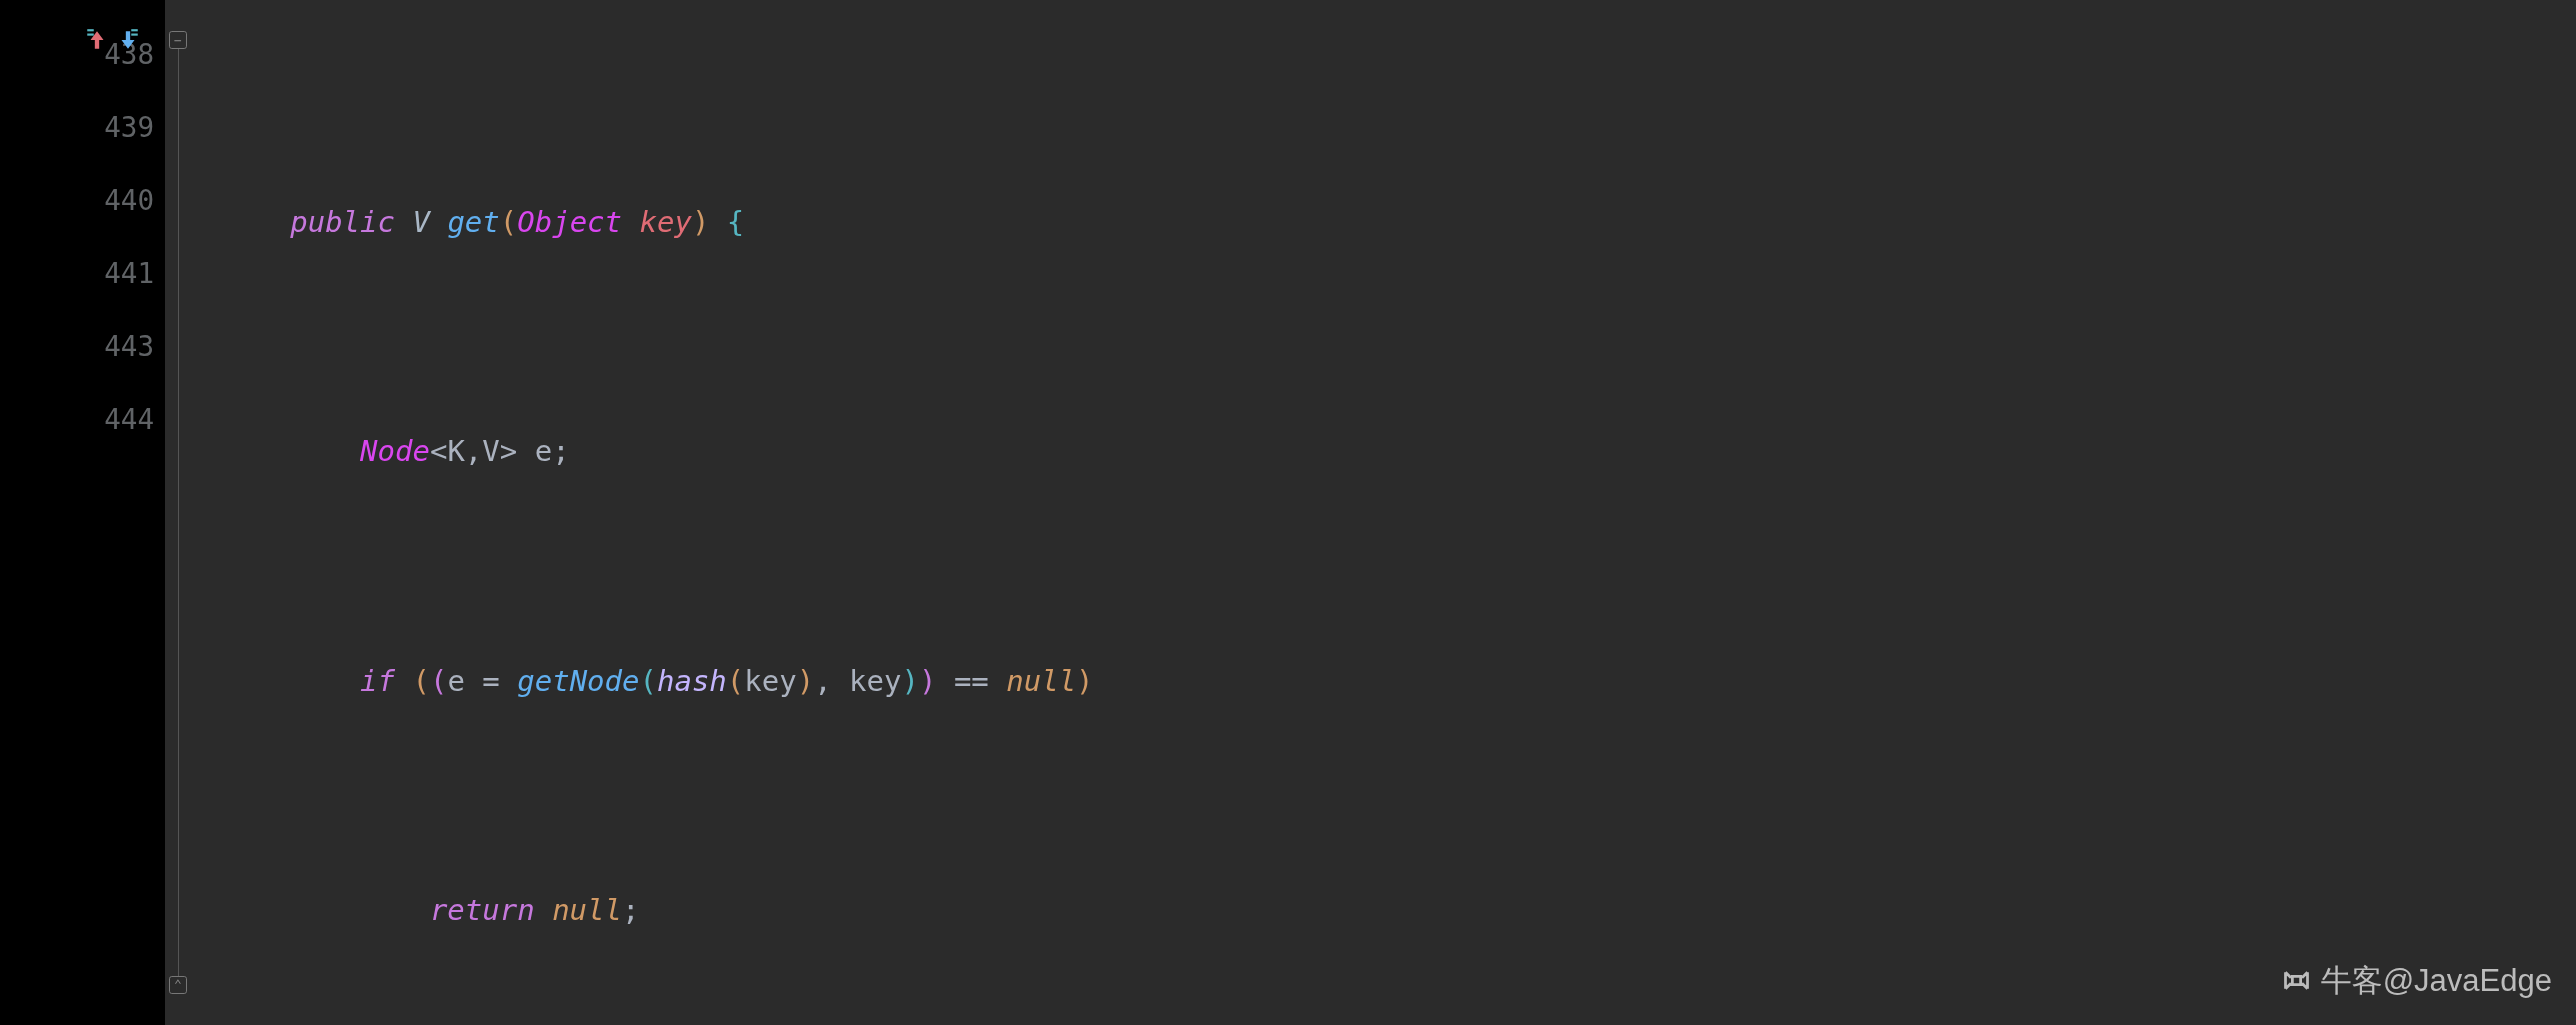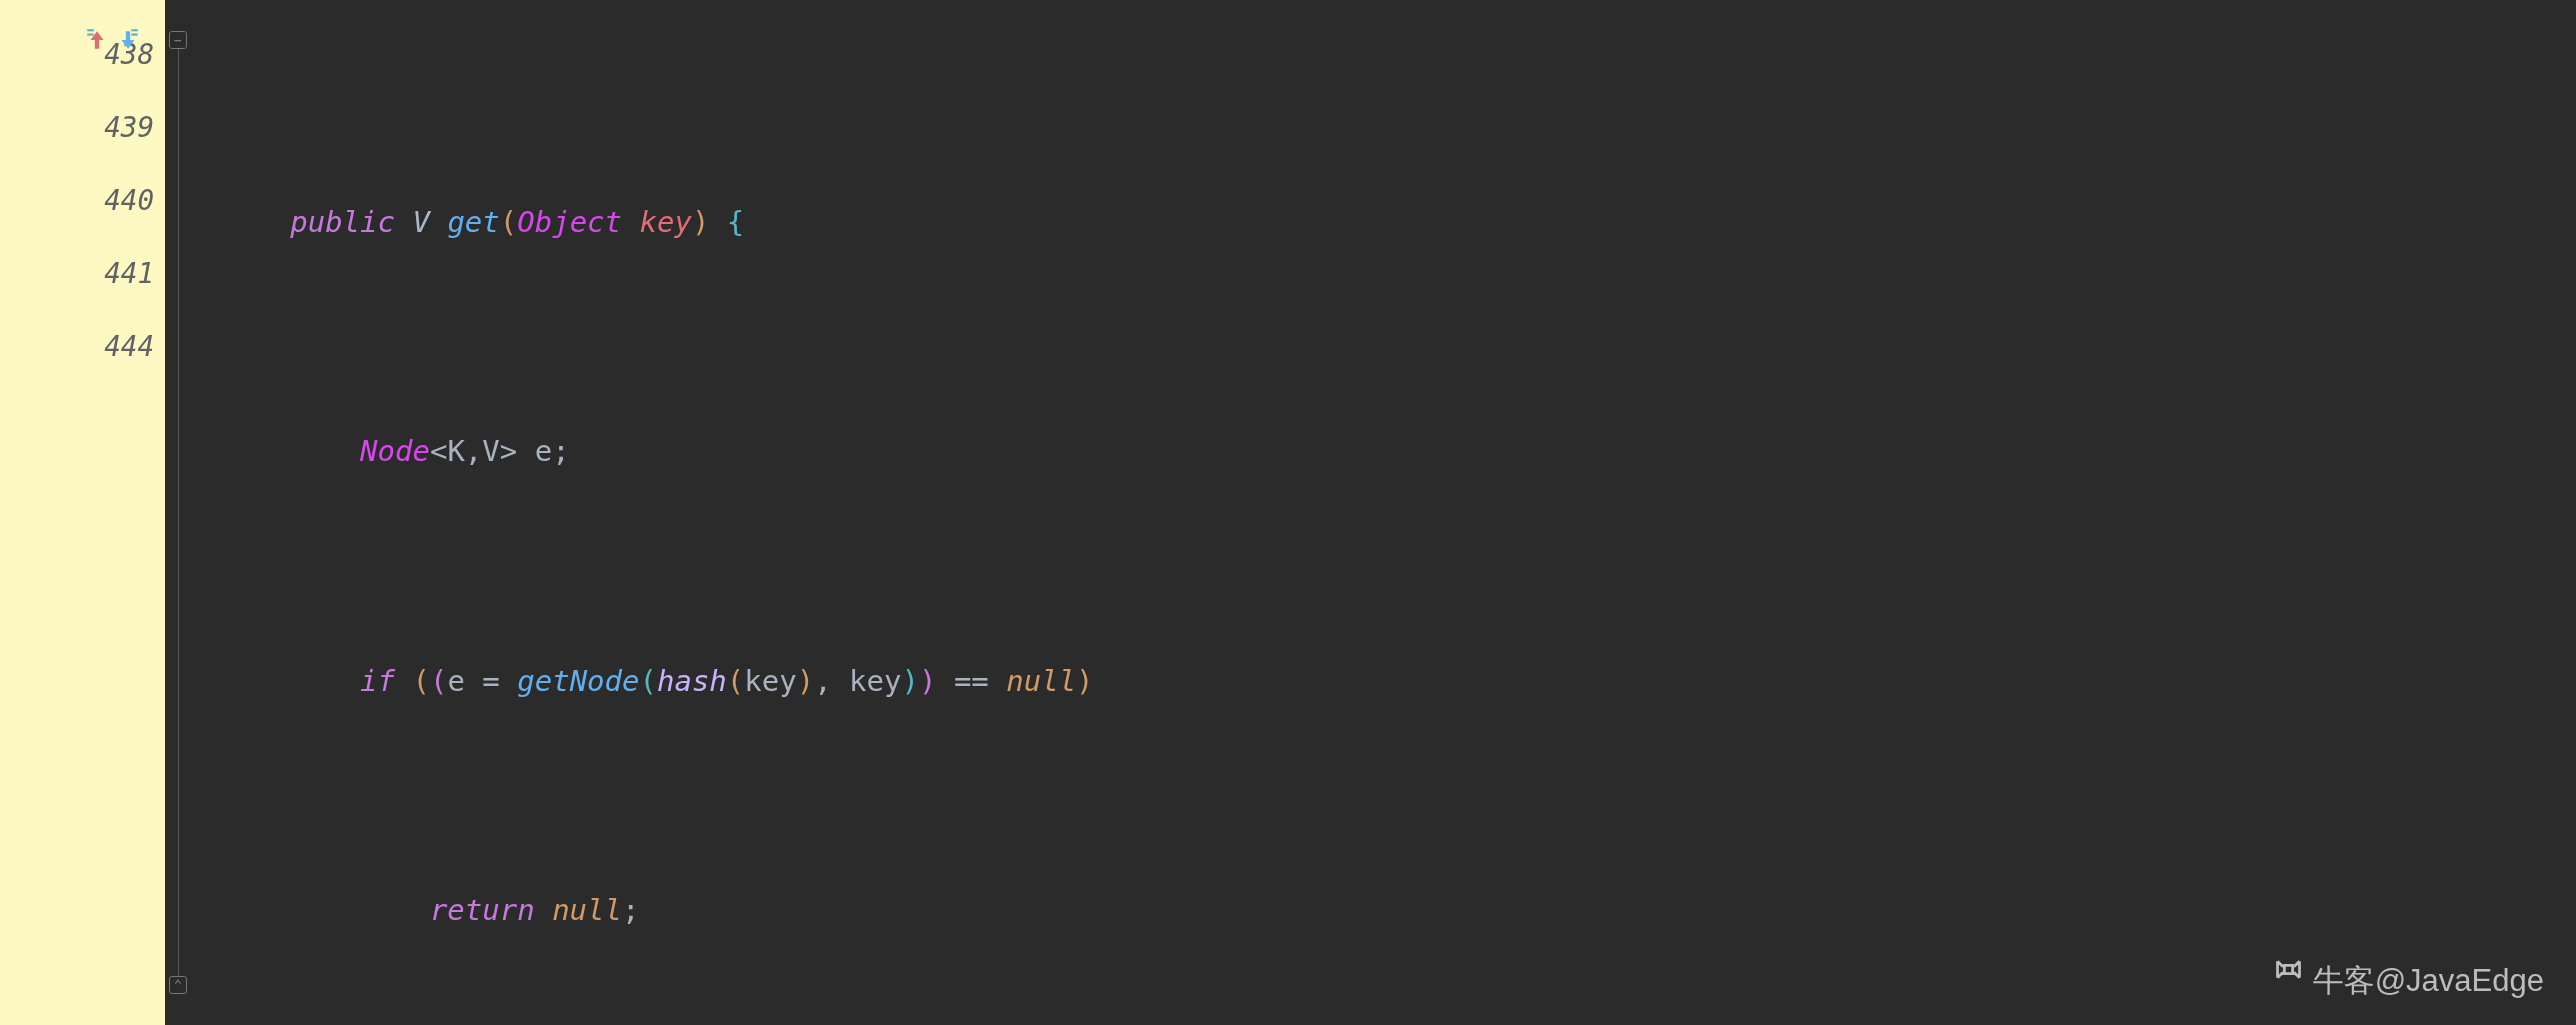--- a/index.html
+++ b/index.html
@@ -13,27 +13,26 @@
     width: 2576px;
     height: 1025px;
     position: relative;
   }
   .editor {
     display: flex;
     height: 100%;
   }
   .gutter {
     width: 165px;
-    background: #fef9c3;
+    background: #000000;
     padding: 18.4px 0;
     text-align: right;
     user-select: none;
     flex-shrink: 0;
     position: relative;
-    font-style: italic;
   }
   .line-number {
     color: #606366;
     padding-right: 11px;
     font-size: 27.6px;
     height: 73px;
     display: flex;
     align-items: center;
     justify-content: flex-end;
   }
@@ -108,26 +107,26 @@
   .brace { color: #56b6c2; font-style: normal; }
   .paren1 { color: #d19a66; font-style: normal; }
   .paren2 { color: #c678dd; font-style: normal; }
   .paren3 { color: #56b6c2; font-style: normal; }
   .ident { color: #abb2bf; font-style: normal; }
   .null { color: #d19a66; font-style: italic; }
   .angle { color: #abb2bf; font-style: normal; }
   .sp { display: inline-block; }
   .watermark {
     position: absolute;
-    right: 32px;
+    right: 24px;
     bottom: 16.5px;
     color: #ccc;
     font-size: 31px;
     display: flex;
-    align-items: flex-start;
+    align-items: center;
     gap: 7.3px;
     font-style: normal;
     font-family: sans-serif;
     opacity: 0.9;
   }
   .watermark svg { width: 33px; height: 33px; }
 </style>
 </head>
 <body>
 
@@ -147,20 +146,21 @@
             <path fill="#61afef" d="M12 20l-6-8h4V4h4v8h4z"></path>
             <rect x="15" y="2" width="6" height="2" fill="#56b6c2"></rect>
             <rect x="15" y="6" width="6" height="2" fill="#56b6c2"></rect>
           </svg>
       </span>
     </div>
     <div class="line-number">438</div>
     <div class="line-number">439</div>
     <div class="line-number">440</div>
     <div class="line-number">441</div>
+    <div class="line-number">443</div>
     <div class="line-number">444</div>
   </div>
 
   <div class="fold-column">
     <div class="fold-line"></div>
     <div class="fold-toggle fold-start">−</div>
     <div class="fold-toggle fold-end">⌃</div>
   </div>
 
   <div class="code-area">

